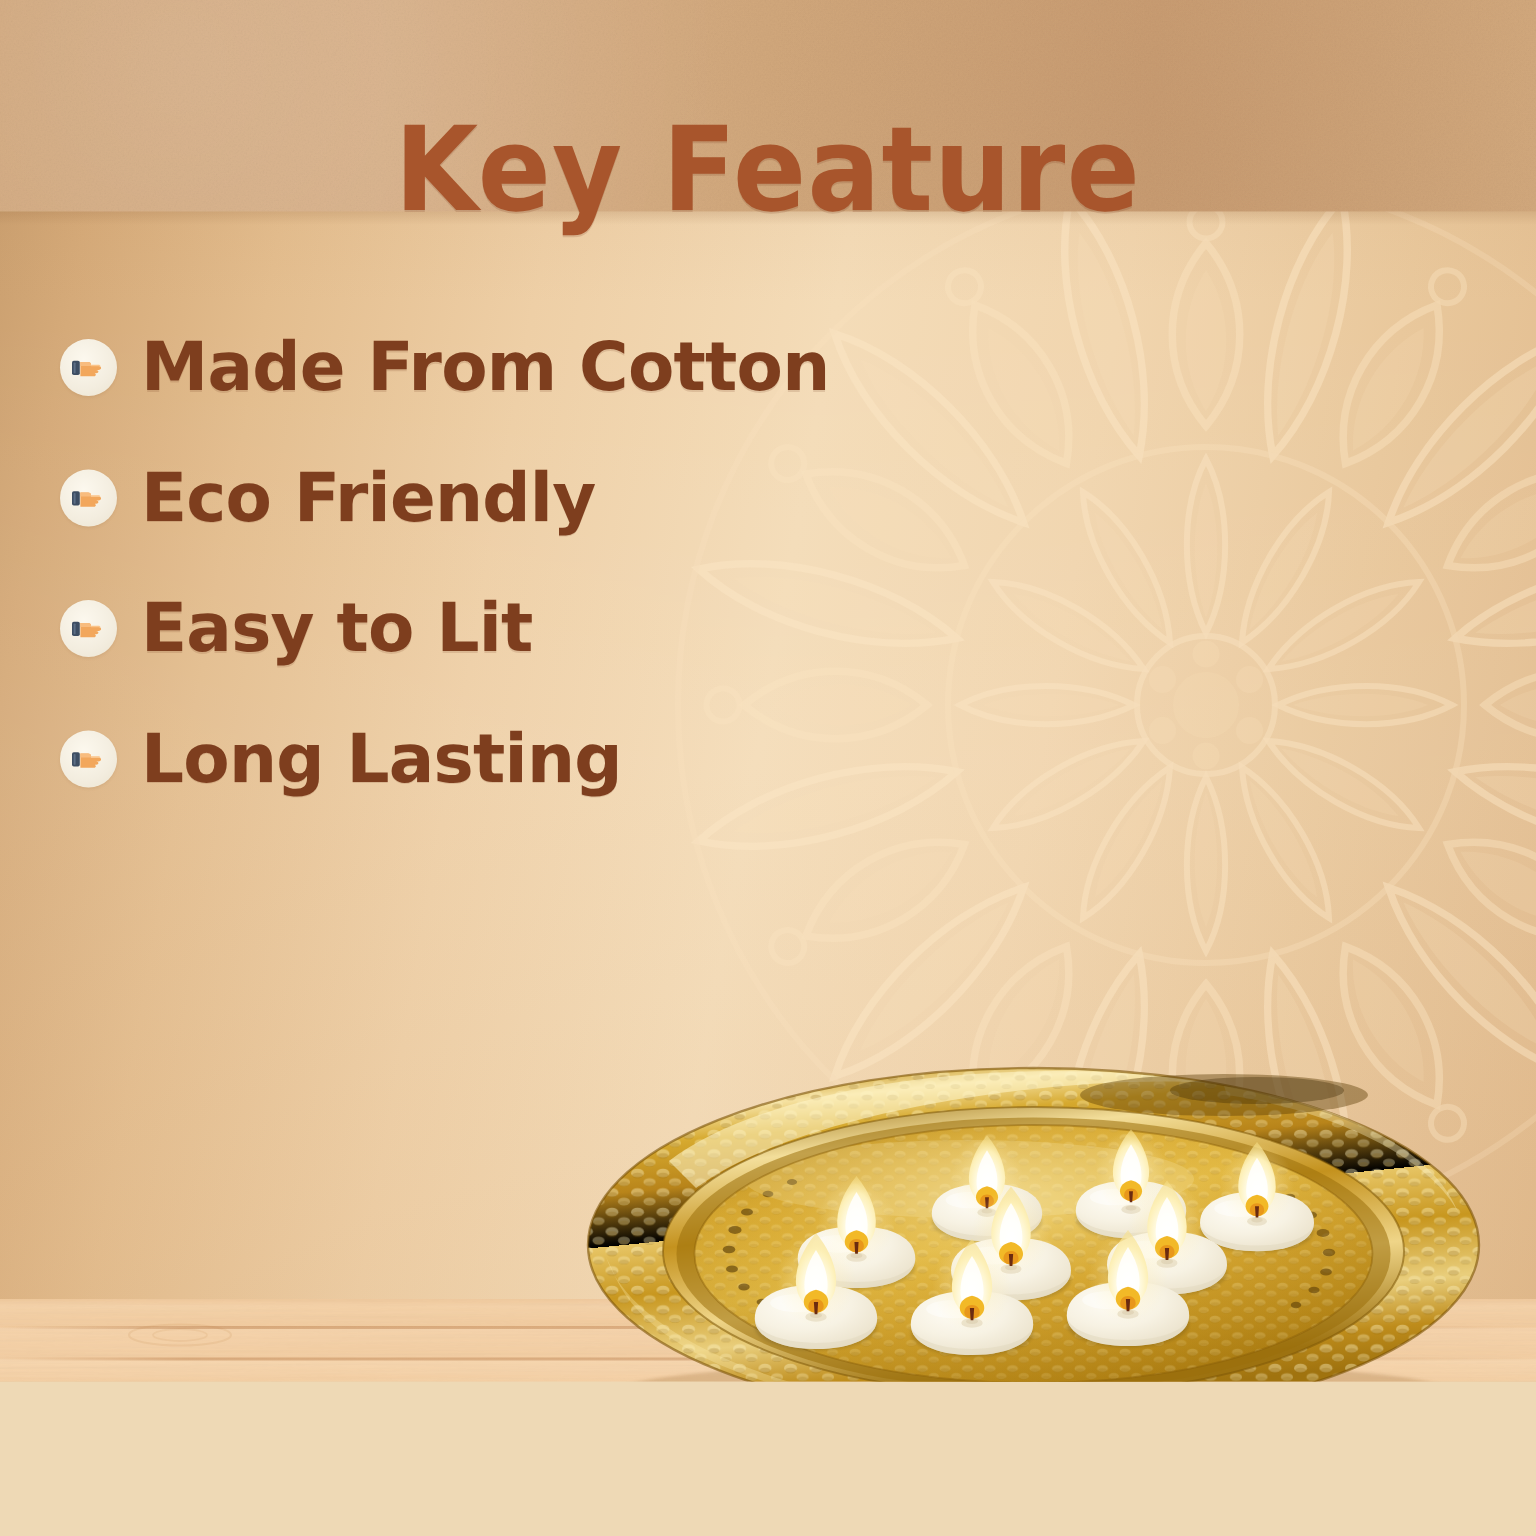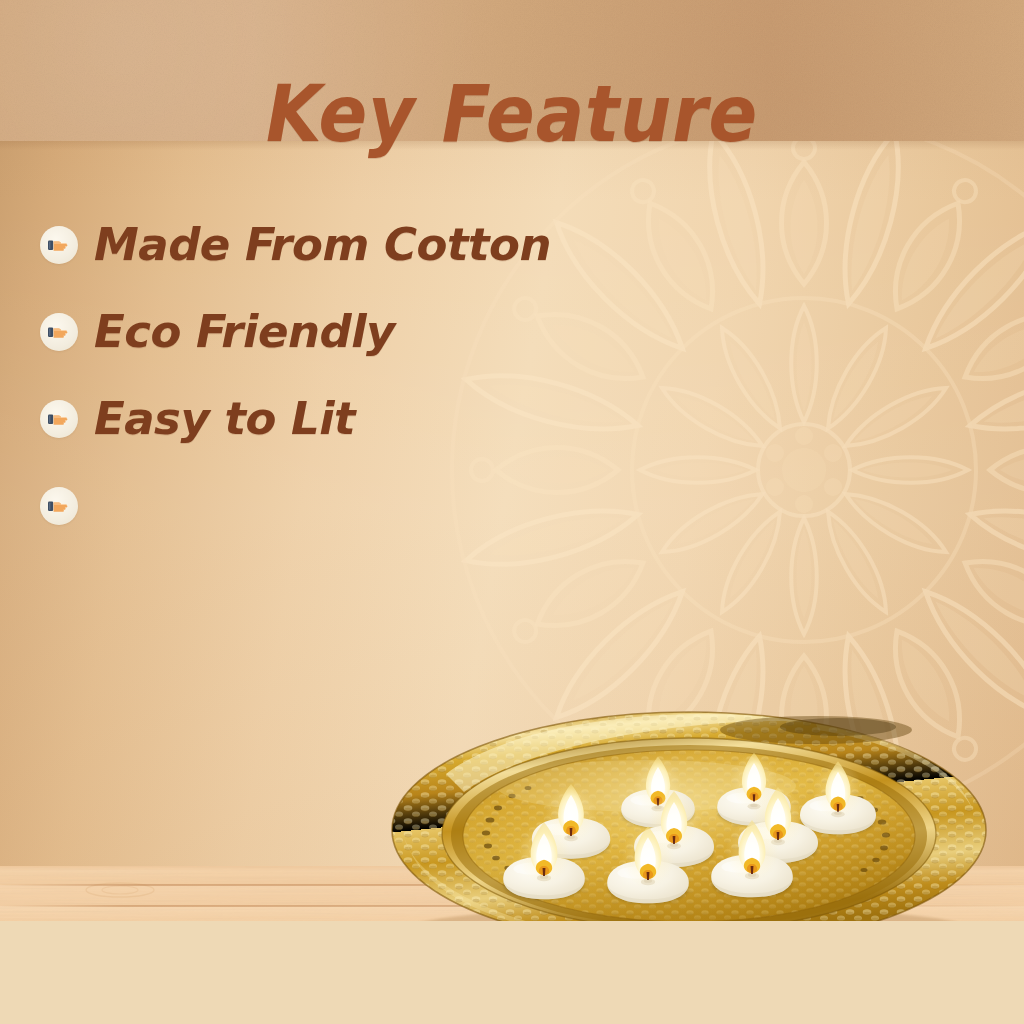--- a/index.html
+++ b/index.html
@@ -2,21 +2,21 @@
 <html><head>
 <meta charset="utf-8">
 <style>
   html,body{margin:0;padding:0;}
   body{
     width:1024px;height:1024px;overflow:hidden;
     font-family:"Liberation Sans", sans-serif;
     background:#EED9B5;
   }
   #stage{
-    position:relative;width:1024px;height:921px;overflow:hidden;font-style:italic;
+    position:relative;width:1024px;height:921px;overflow:hidden;
   }
 
   
   .bg-base{
     position:absolute;inset:0;
     background:
       linear-gradient(95deg,
         #C79C6C 0%, #D8AE7D 8%, #E6C293 22%, #F0D3AB 40%,
         #F4DCB8 55%, #F0D4AC 72%, #E7C characters 100%);
     background:
@@ -298,20 +298,21 @@
         <svg width="26" height="26" viewBox="0 0 26 26" xmlns="http://www.w3.org/2000/svg">
           <rect x="2" y="8.5" width="5.2" height="9.5" rx="1.2" fill="#3E4E63"></rect>
           <rect x="3.1" y="9.6" width="1.3" height="7.3" rx=".6" fill="#5C6E85"></rect>
           <path d="M7.6,9.4 h5.1 c1.3,0 2.0,.8 2.0,1.7 v.9 h5.0 c1.0,0 1.7,.6 1.7,1.3
                    c0,.7 -.7,1.3 -1.7,1.3 h-1.6 c.9,0 1.5,.5 1.5,1.1 c0,.6 -.6,1.1 -1.5,1.1
                    h-1.5 c.8,0 1.3,.4 1.3,1.0 c0,.6 -.5,1.0 -1.3,1.0 h-9.0 z" fill="#F2A75C"></path>
           <path d="M14.7,11.2 h4.9 c.8,0 1.3,.4 1.3,.9 h-6.2 z" fill="#FBC489"></path>
           <path d="M7.6,9.4 h5.1 c1.3,0 2.0,.8 2.0,1.7 v.9 h-7.1 z" fill="#F8BC7E"></path>
         </svg>
       </span>
+      <span class="feature-label">Long Lasting</span>
     </div>
 
   </div>
 
   <div class="table-top">
     <div class="wood-grain">
       <svg xmlns="http://www.w3.org/2000/svg" preserveAspectRatio="none" viewBox="0 0 1024 116">
         <defs>
           <filter id="wgrain">
             <feTurbulence type="fractalNoise" baseFrequency="0.006 0.55" numOctaves="3" seed="7"></feTurbulence>

